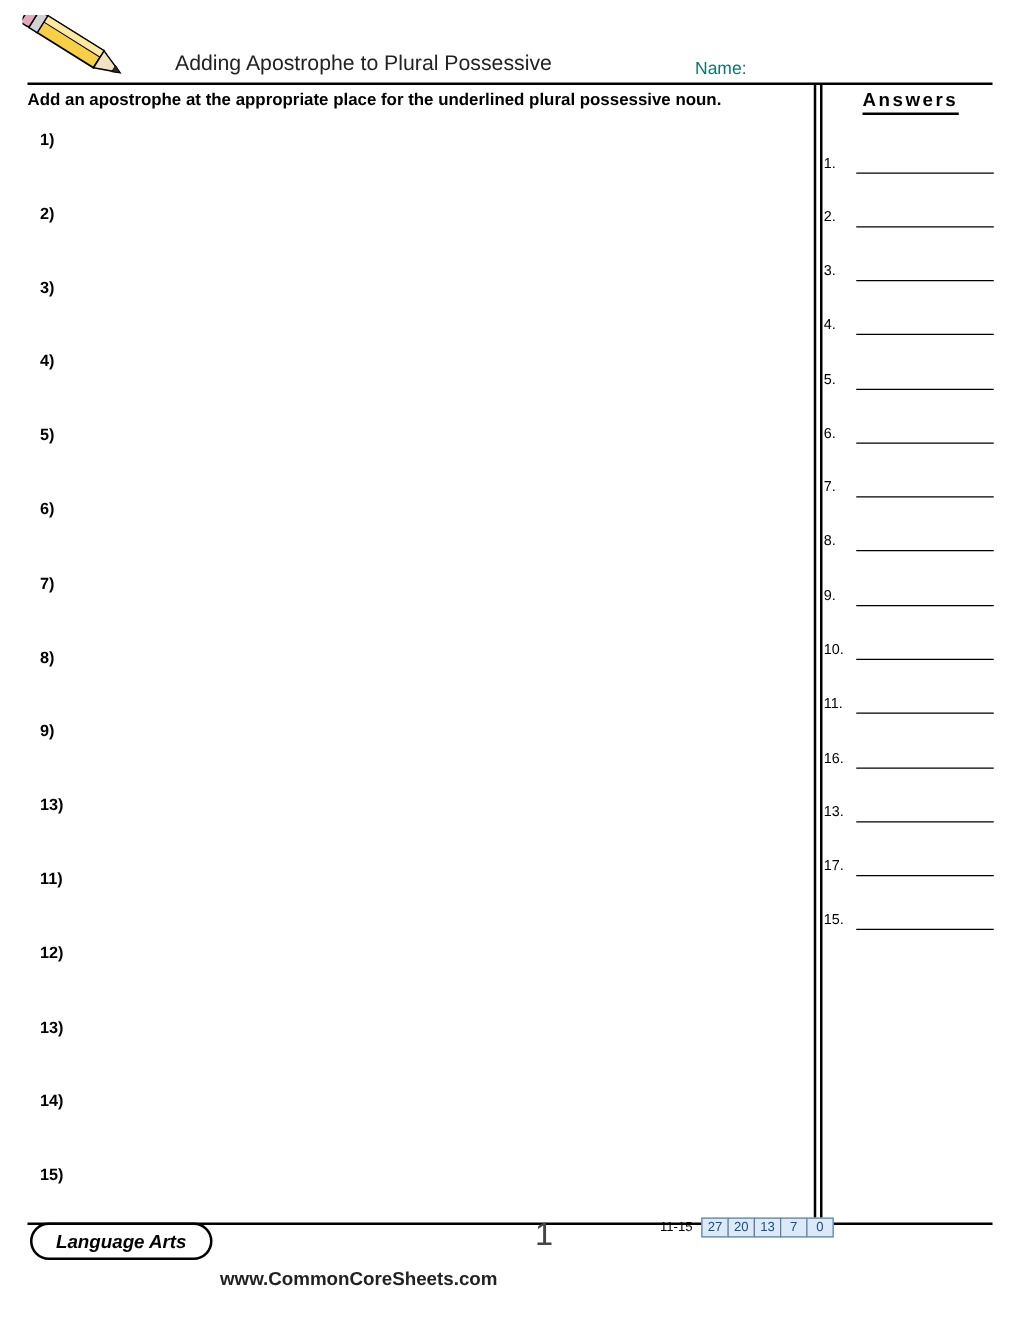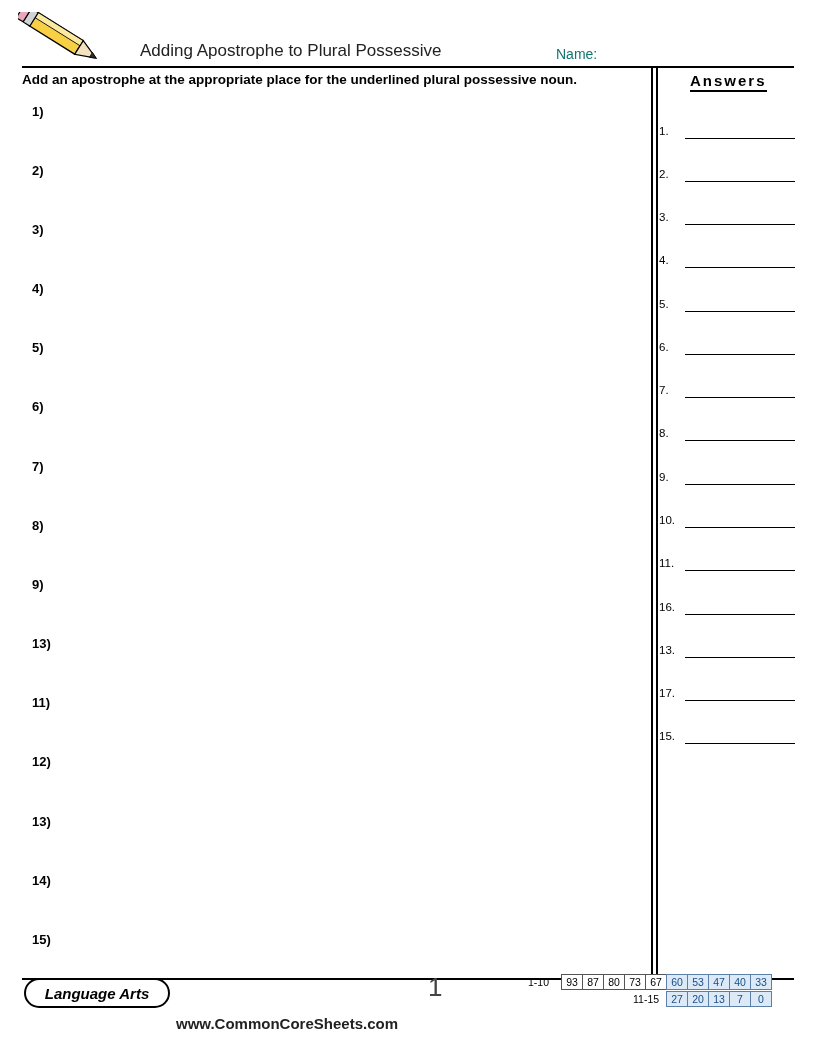--- a/index.html
+++ b/index.html
@@ -347,33 +347,20 @@
 
   <div class="footer">
     <div class="subject-pill">
       <span>Language Arts</span>
     </div>
     <div class="site-url">www.CommonCoreSheets.com</div>
     <div class="page-number">1</div>
 
     <div class="score-table">
       <div class="score-row">
-        <div class="score-label">1-10</div>
-        <div class="score-cell">93</div>
-        <div class="score-cell">87</div>
-        <div class="score-cell">80</div>
-        <div class="score-cell">73</div>
-        <div class="score-cell">67</div>
-        <div class="score-cell hl">60</div>
-        <div class="score-cell hl">53</div>
-        <div class="score-cell hl">47</div>
-        <div class="score-cell hl">40</div>
-        <div class="score-cell hl">33</div>
-      </div>
-      <div class="score-row">
         <div class="score-label">11-15</div>
         <div class="score-cell hl">27</div>
         <div class="score-cell hl">20</div>
         <div class="score-cell hl">13</div>
         <div class="score-cell hl">7</div>
         <div class="score-cell hl">0</div>
       </div>
     </div>
   </div>
 

